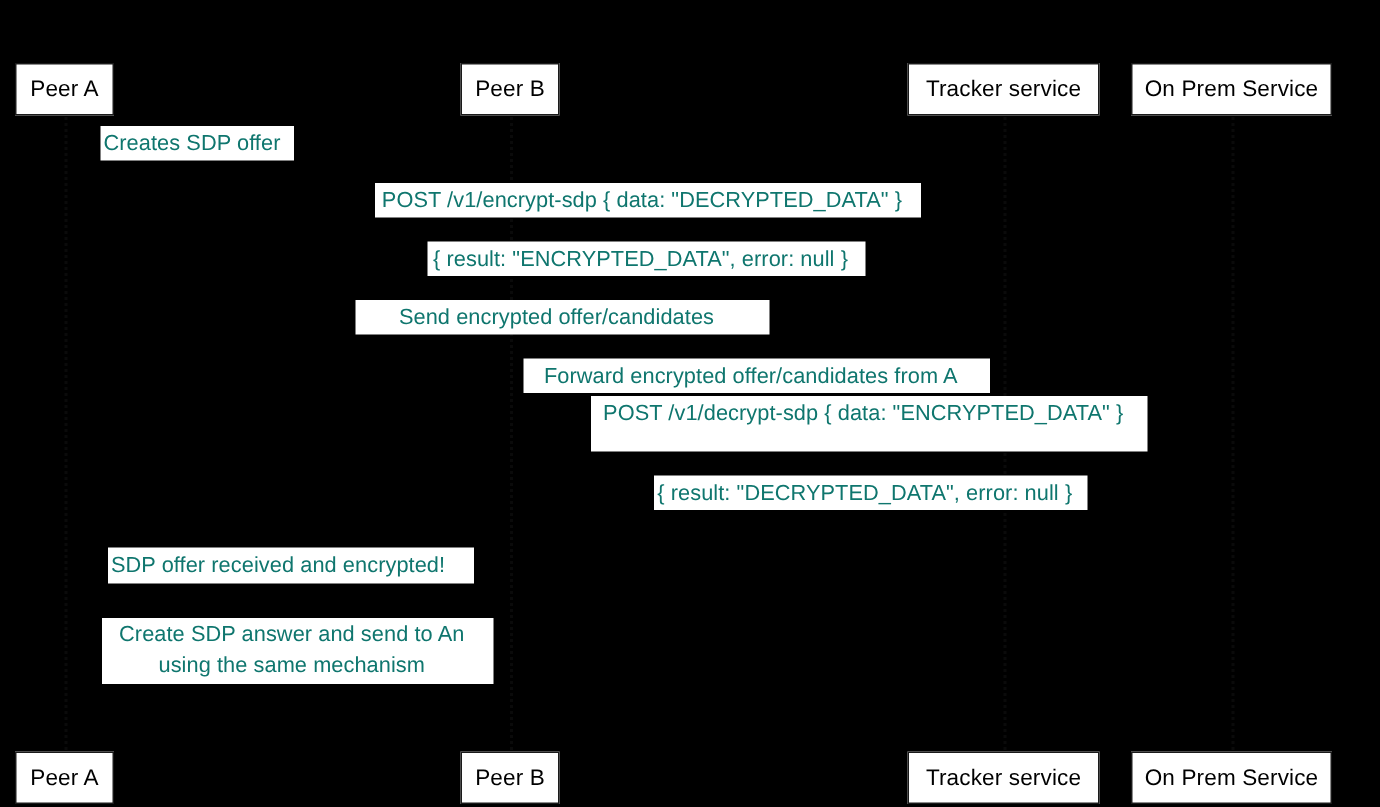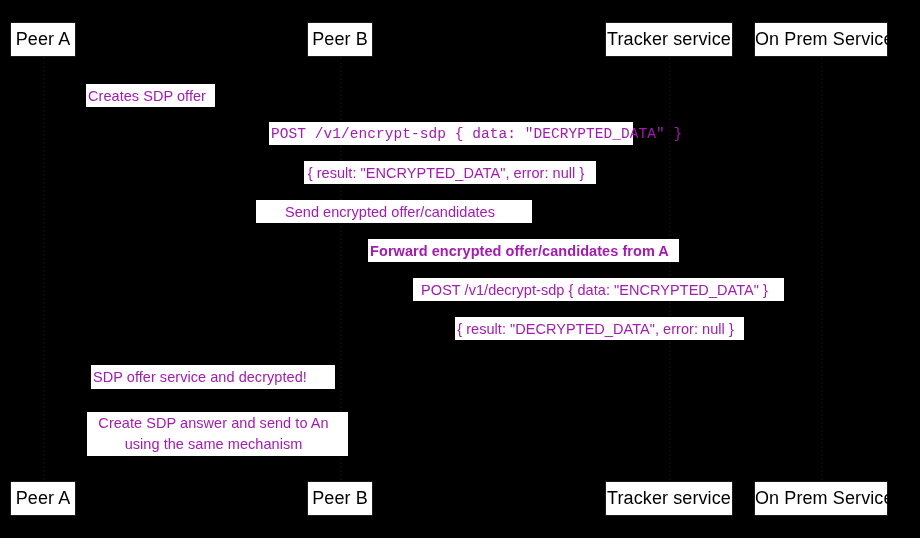--- a/index.html
+++ b/index.html
@@ -36,38 +36,38 @@
   
   .participant {
     position: absolute;
     box-sizing: border-box;
     background: #ffffff;
     color: #000000;
     border: 1px solid #1a1a1a;
     height: 35px;
     line-height: 33px;
     text-align: center;
-    font-size: 18px;
+    font-size: 15px;
     white-space: nowrap;
     letter-spacing: 0.1px;
+    margin-top: 20px;
   }
 
   
   .msg {
     position: absolute;
     box-sizing: border-box;
     background: #ffffff;
-    color: #a21caf;
+    color: #0f766e;
     font-size: 14.5px;
     line-height: 22px;
     padding: 1px 10px 1px 2px;
     white-space: pre;
     text-align: center;
     letter-spacing: 0.05px;
-    margin-left: 19px;
   }
   .msg.left {
     text-align: left;
   }
   .msg.two-line {
     line-height: 21px;
     padding-top: 1px;
   }
 </style>
 </head>
@@ -84,27 +84,27 @@
 
   <div id="participants-top">
       <div class="participant" style="left: 10px; top: 22px; width: 66px;">Peer A</div>
       <div class="participant" style="left: 307px; top: 22px; width: 66px;">Peer B</div>
       <div class="participant" style="left: 605px; top: 22px; width: 128px;">Tracker service</div>
       <div class="participant" style="left: 754px; top: 22px; width: 134px;">On Prem Service</div>
     </div>
 
   <div id="messages">
       <div class="msg left" style="left: 67px; top: 84px; width: 129px; height: 23px;">Creates SDP offer</div>
-      <div class="msg" style="left: 250px; top: 122px; width: 364px; height: 23px; font-family: Liberation Mono, monospace;">POST /v1/encrypt-sdp { data: "DECRYPTED_DATA" }</div>
+      <div class="msg" style="left: 250px; top: 122px; width: 364px; height: 23px;">POST /v1/encrypt-sdp { data: "DECRYPTED_DATA" }</div>
       <div class="msg" style="left: 285px; top: 161px; width: 292px; height: 23px;">{ result: "ENCRYPTED_DATA", error: null }</div>
       <div class="msg" style="left: 237px; top: 200px; width: 276px; height: 23px;">Send encrypted offer/candidates</div>
-      <div class="msg" style="left: 349px; top: 239px; width: 311px; height: 23px; font-weight: bold;">Forward encrypted offer/candidates from A</div>
-      <div class="msg" style="left: 394px; top: 278px; width: 371px; height: 23px;">POST /v1/decrypt-sdp { data: "ENCRYPTED_DATA" }</div>
+      <div class="msg" style="left: 349px; top: 239px; width: 311px; height: 23px;">Forward encrypted offer/candidates from A</div>
+      <div class="msg" style="left: 394px; top: 264px; width: 371px; height: 37px;">POST /v1/decrypt-sdp { data: "ENCRYPTED_DATA" }</div>
       <div class="msg" style="left: 436px; top: 317px; width: 289px; height: 23px;">{ result: "DECRYPTED_DATA", error: null }</div>
-      <div class="msg left" style="left: 72px; top: 365px; width: 244px; height: 24px;">SDP offer service and decrypted!</div>
+      <div class="msg left" style="left: 72px; top: 365px; width: 244px; height: 24px;">SDP offer received and encrypted!</div>
       <div class="msg two-line" style="left: 68px; top: 412px; width: 261px; height: 44px;">Create SDP answer and send to An
 using the same mechanism</div>
     </div>
 
   <div id="participants-bottom">
       <div class="participant" style="left: 10px; top: 481px; width: 66px;">Peer A</div>
       <div class="participant" style="left: 307px; top: 481px; width: 66px;">Peer B</div>
       <div class="participant" style="left: 605px; top: 481px; width: 128px;">Tracker service</div>
       <div class="participant" style="left: 754px; top: 481px; width: 134px;">On Prem Service</div>
     </div>

